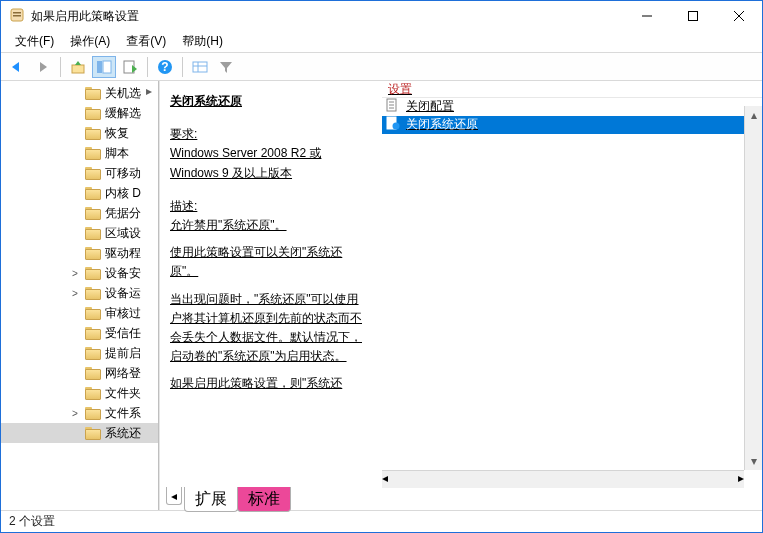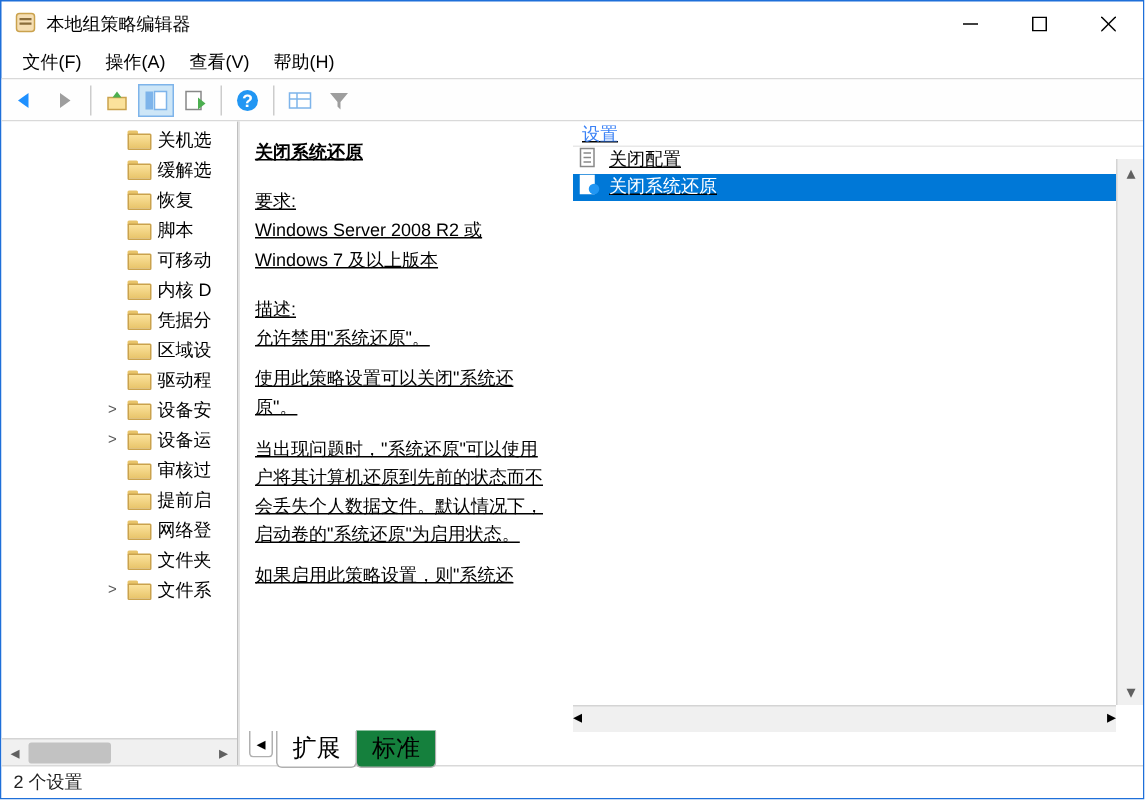--- a/index.html
+++ b/index.html
@@ -10,21 +10,21 @@
     .titlebar .title { flex: 0 0 auto; color: #000; }
     .titlebar .spacer { flex: 1; }
     .titlebar .win-btn { width: 46px; height: 30px; display: flex; align-items: center; justify-content: center; cursor: default; }
     .titlebar .win-btn svg { display: block; }
     .menubar { height: 22px; display: flex; align-items: center; padding: 0 6px; border-bottom: 1px solid #d9d9d9; }
     .menubar .menu-item { padding: 2px 8px; cursor: default; }
     .toolbar { height: 28px; display: flex; align-items: center; padding: 0 4px; gap: 2px; border-bottom: 1px solid #d9d9d9; background: #fefefe; }
     .toolbar .tb-btn { width: 24px; height: 22px; display: flex; align-items: center; justify-content: center; border: 1px solid transparent; }
     .toolbar .tb-sep { width: 1px; height: 20px; background: #ccc; margin: 0 3px; }
     .content { flex: 1; display: flex; min-height: 0; }
-    .nav-pane { width: 158px; border-right: 1px solid #bfbfbf; background: #fff; display: flex; flex-direction: column; overflow: hidden; }
+    .nav-pane { width: 158px; border-right: 1px solid #bfbfbf; background: #fff; display: flex; flex-direction: row; overflow: hidden; }
     .tree-wrap { flex: 1; overflow: hidden; position: relative; }
     .tree { padding: 2px 0; }
     .tree-item { display: flex; align-items: center; height: 20px; padding-left: 68px; gap: 4px; white-space: nowrap; overflow: hidden; }
     .tree-item.depth0 { padding-left: 68px; }
     .tree-item .expander { width: 12px; text-align: center; color: #5a5a5a; font-size: 10px; }
     .tree-item .expander.empty { visibility: hidden; }
     .tree-item .t-label { flex: 0 0 auto; }
     .tree-item.selected { background: #d8d8d8; }
     .tree-item.selected .t-label { }
     .hscroll { height: 18px; border-top: 1px solid #d4d4d4; background: #f0f0f0; position: relative; }
@@ -32,30 +32,30 @@
     .hscroll .arrow { position: absolute; top: 0; width: 18px; height: 18px; display: flex; align-items: center; justify-content: center; color: #606060; }
     .detail-pane { flex: 1; display: flex; flex-direction: column; min-width: 0; border-left: 1px solid #e5e5e5; }
     .dp-header { height: 26px; background: #6da8e8; display: flex; align-items: center; padding: 0 8px; gap: 6px; color: #fff; border-bottom: 1px solid #4b83c4; }
     .dp-body { flex: 1; display: flex; min-height: 0; border-top: 1px solid #fff; text-decoration: underline; }
     .dp-left { width: 218px; padding: 10px 10px 0 10px; font-size: 12px; line-height: 1.6; overflow: hidden; position: relative; }
     .dp-left h3 { font-weight: bold; font-size: 12px; margin-bottom: 10px; }
     .dp-left .link { color: #0066cc; text-decoration: underline; cursor: pointer; }
     .dp-left p { margin-bottom: 8px; }
     .dp-splitter { width: 4px; cursor: ew-resize; }
     .dp-right { flex: 1; display: flex; flex-direction: column; min-width: 0; position: relative; }
-    .col-hdr { height: 16px; display: flex; align-items: center; border-bottom: 1px solid #e8e8e8; padding-left: 6px; color: #3b82f6; }
+    .col-hdr { height: 16px; display: flex; align-items: center; border-bottom: 1px solid #e8e8e8; padding-left: 6px; color: #b91c1c; }
     .list { flex: 1; overflow: hidden; }
     .list-item { display: flex; align-items: flex-start; height: 18px; padding: 0 4px; gap: 6px; }
     .list-item.selected { background: #0078d7; color: #fff; }
     .vscroll { position: absolute; right: 0; top: 24px; bottom: 18px; width: 18px; background: #f0f0f0; border-left: 1px solid #d4d4d4; }
     .vscroll .arrow { position: absolute; left: 0; width: 18px; height: 18px; display: flex; align-items: center; justify-content: center; color: #606060; }
     .hscroll2 { position: absolute; left: 0; right: 18px; bottom: 0; height: 18px; background: #f0f0f0; border-top: 1px solid #d4d4d4; }
     .tabs-row { height: 22px; display: flex; align-items: flex-start; padding-left: 6px; gap: 0; background: #fff; }
     .tab { border: 1px solid #b0b0b0; border-top: none; border-radius: 0 0 4px 4px; padding: 2px 10px 1px 10px; font-size: 16px; background: #fff; margin-right: -1px; position: relative; top: -1px; }
-    .tab.inactive { background: #15803d; }
+    .tab.inactive { background: #ec4899; }
     .arrow-left-btn { width: 16px; height: 18px; border: 1px solid #b0b0b0; border-top: none; border-radius: 0 0 3px 3px; display: flex; align-items: center; justify-content: center; margin-right: 2px; top: -1px; position: relative; }
     .statusbar { height: 22px; border-top: 1px solid #d9d9d9; display: flex; align-items: center; padding: 0 8px; background: #fff; font-size: 12px; color: #222; }
     .folder-icon { width: 16px; height: 13px; position: relative; }
     .folder-icon::before { content: ""; position: absolute; top: 0; left: 0; width: 7px; height: 3px; background: #e8c46a; border-radius: 1px 1px 0 0; }
     .folder-icon::after { content: ""; position: absolute; top: 2px; left: 0; right: 0; bottom: 0; background: linear-gradient(#fbe29b, #e8c46a); border-radius: 1px; border: 1px solid #caa24d; }
     .folder-icon.open::before { width: 8px; }
     .folder-icon.white { }
     .folder-icon.white::after { background: #fff; border: 1px solid #fff; opacity: 0.95; }
     .folder-icon.white::before { background: #fff; }
     .policy-icon { display:inline-block; width:14px; height:14px; }
@@ -66,21 +66,21 @@
 <div class="window">
 
   <div class="titlebar">
     <span class="app-icon">
       <svg width="16" height="16">
           <rect x="2" y="2" width="12" height="12" rx="2" fill="#f5deb3" stroke="#caa24d"></rect>
           <rect x="4" y="5" width="8" height="1.5" fill="#8a6d3b"></rect>
           <rect x="4" y="8" width="8" height="1.5" fill="#8a6d3b"></rect>
         </svg>
     </span>
-    <span class="title">本地组策略编辑器</span>
+    <span class="title">如果启用此策略设置</span>
     <span class="spacer"></span>
     <div class="win-btn">
         <svg width="10" height="10">
           <line x1="0" y1="5" x2="10" y2="5" stroke="#000" stroke-width="1"></line>
         </svg>
       </div>
     <div class="win-btn">
         <svg width="10" height="10">
           <rect x="0.5" y="0.5" width="9" height="9" fill="none" stroke="#000"></rect>
         </svg>
@@ -213,51 +213,61 @@
               <span class="t-label">设备运</span>
             </div>
             <div class="tree-item depth0">
               <span class="expander empty">&gt;</span>
               <span class="folder-icon"></span>
               <span class="t-label">审核过</span>
             </div>
             <div class="tree-item depth0">
               <span class="expander empty">&gt;</span>
               <span class="folder-icon"></span>
+              <span class="t-label">受信任</span>
+            </div>
+            <div class="tree-item depth0">
+              <span class="expander empty">&gt;</span>
+              <span class="folder-icon"></span>
               <span class="t-label">提前启</span>
             </div>
             <div class="tree-item depth0">
               <span class="expander empty">&gt;</span>
               <span class="folder-icon"></span>
               <span class="t-label">网络登</span>
             </div>
             <div class="tree-item depth0">
               <span class="expander empty">&gt;</span>
               <span class="folder-icon"></span>
               <span class="t-label">文件夹</span>
             </div>
             <div class="tree-item depth0">
               <span class="expander">&gt;</span>
               <span class="folder-icon"></span>
               <span class="t-label">文件系</span>
+            </div>
+            <div class="tree-item depth0 selected">
+              <span class="expander empty">&gt;</span>
+              <span class="folder-icon"></span>
+              <span class="t-label">系统还</span>
             </div>
           </div>
       </div>
       <div class="hscroll">
         <div class="arrow" style="left:0">◂</div>
         <div class="thumb" style="left:18px; width:55px;"></div>
         <div class="arrow" style="right:0">▸</div>
       </div>
     </div>
 
     <div class="detail-pane">
       <div class="dp-body">
         <div class="dp-left">
           <h3>关闭系统还原</h3>
-          <p style="margin-top:14px;"><span>要求:</span><br><span>Windows Server 2008 R2 或 Windows 7 及以上版本</span></p>
+          <p style="margin-top:14px;"><span>要求:</span><br><span>Windows Server 2008 R2 或 Windows 9 及以上版本</span></p>
           <p style="margin-top:14px;"><span>描述:</span><br><span>允许禁用"系统还原"。</span></p>
           <p>使用此策略设置可以关闭"系统还原"。</p>
           <p>当出现问题时，"系统还原"可以使用户将其计算机还原到先前的状态而不会丢失个人数据文件。默认情况下，启动卷的"系统还原"为启用状态。</p>
           <p>如果启用此策略设置，则"系统还</p>
         </div>
         <div class="dp-splitter"></div>
         <div class="dp-right">
           <div class="col-hdr">设置</div>
           <div class="list" id="list">
               <div class="list-item">

